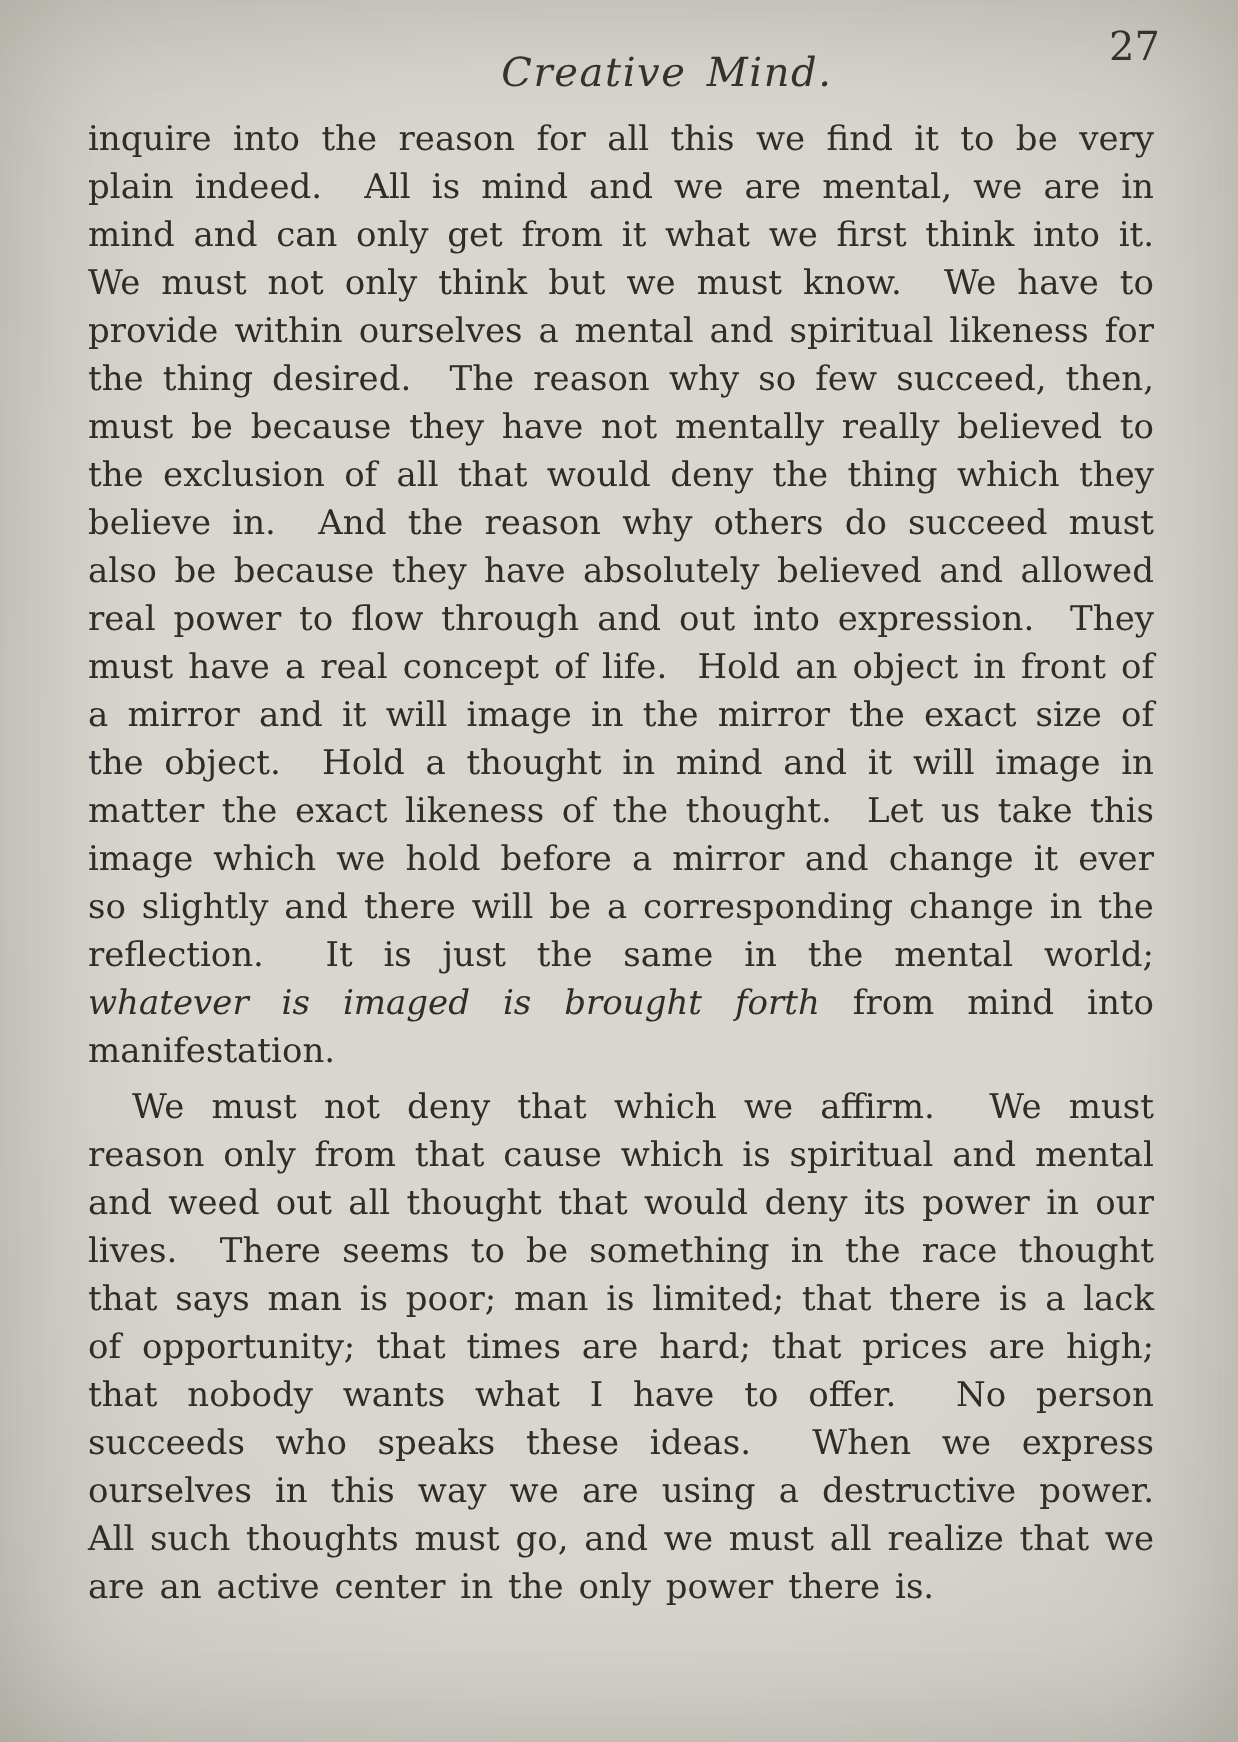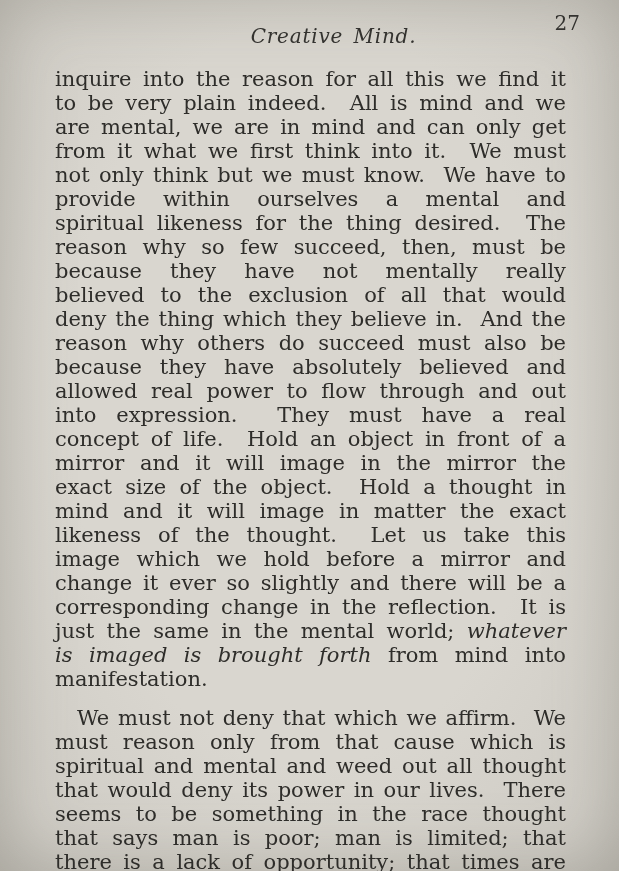--- a/index.html
+++ b/index.html
@@ -43,22 +43,22 @@
     top: 11px;
     font-size: 20px;
     font-style: normal;
     color: #33322f;
   }
   .page-body {
     width: 541px;
     margin: 6px 38px 0 40px;
   }
   .para {
-    margin: 15px;
-    font-size: 21px;
+    margin: 4px;
+    font-size: 17px;
     line-height: 24px;
     text-align: justify;
     word-spacing: 2px;
     white-space: pre-wrap;
     color: #2e2d2a;
   }
   .para.no-indent {
     text-indent: 0;
   }
   .para.indent {

